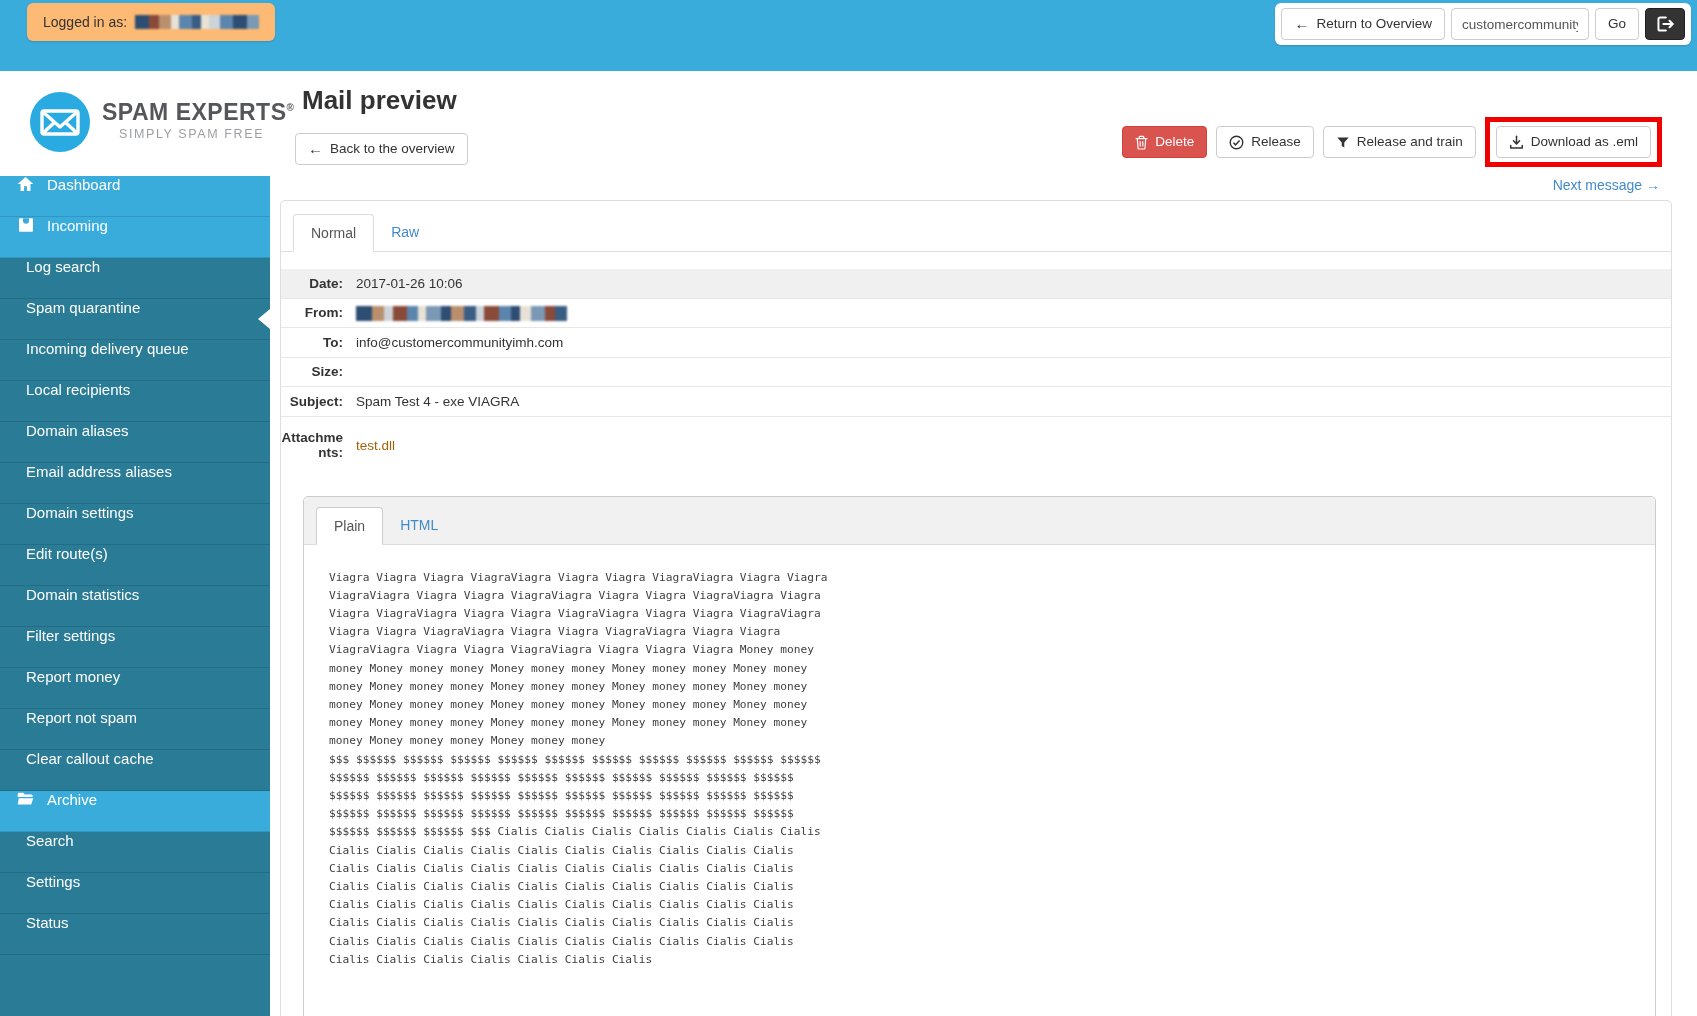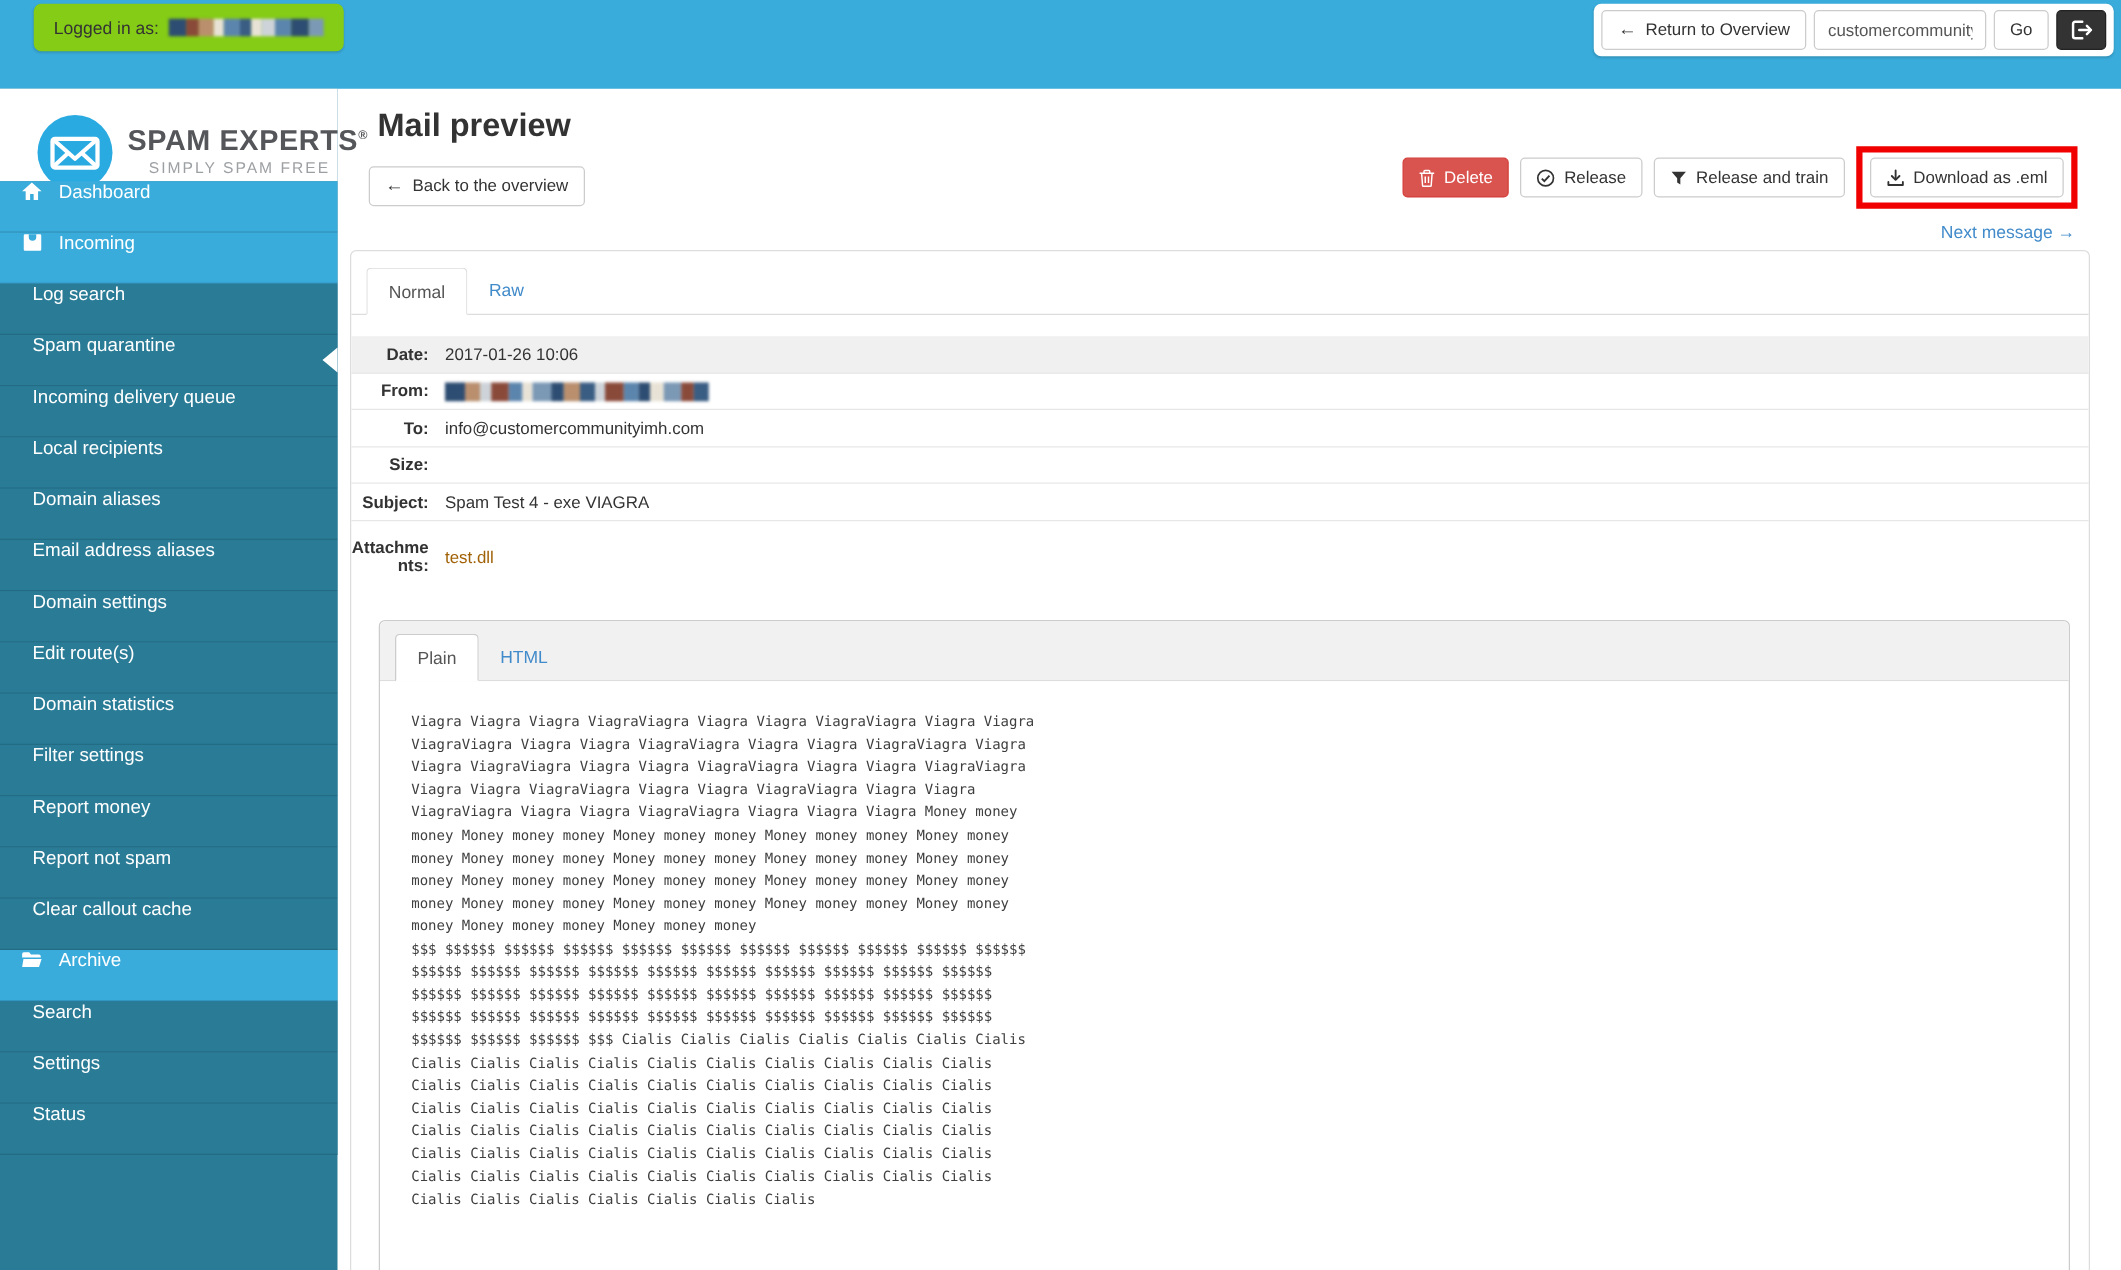--- a/index.html
+++ b/index.html
@@ -1,21 +1,21 @@
 <!DOCTYPE html>
 <html><head>
 <meta charset="utf-8">
 <style>
   * { margin:0; padding:0; box-sizing:border-box; }
   html,body { width:1697px; height:1016px; overflow:hidden; background:#fff;
               font-family:"Liberation Sans", sans-serif; color:#333; }
 
   
   .topbar { position:absolute; left:0; top:0; width:1697px; height:71px; background:#3aacdb; }
-  .loggedin { position:absolute; left:27px; top:3px; height:38px; background:#84cc16;
+  .loggedin { position:absolute; left:27px; top:3px; height:38px; background:#fdba74;
               border-radius:6px; display:flex; align-items:center; padding:0 16px; gap:8px;
               box-shadow:0 1px 2px rgba(0,0,0,.15); }
   .loggedin span.lbl { font-size:14px; color:#333; white-space:nowrap; }
   .redact { display:inline-flex; height:14px; filter:blur(1.1px); }
   .redact i { display:inline-block; height:14px; }
   .r1{width:14px;background:#2e4d72;} .r2{width:10px;background:#8a4a3a;}
   .r3{width:12px;background:#b98f6e;} .r4{width:8px;background:#e8e2d6;}
   .r5{width:13px;background:#5c85ad;} .r6{width:9px;background:#3a5d83;}
   .r7{width:11px;background:#cdd3d8;} .r8{width:12px;background:#7b98b5;}
 
@@ -26,21 +26,21 @@
          border-radius:4px; padding:6px 12px; font-size:13.5px; color:#333; cursor:pointer;
          white-space:nowrap; line-height:18px; }
   .arrow-glyph { font-weight:bold; font-size:15px; line-height:14px; }
   .acct-input { border:1px solid #ccc; border-radius:4px; height:32px; width:138px;
                 padding:0 10px; font-size:13.5px; color:#555; font-family:"Liberation Sans",sans-serif; }
   .btn-dark { background:#333333; border:1px solid #222; border-radius:4px; width:40px; height:32px;
               display:inline-flex; align-items:center; justify-content:center; cursor:pointer; }
 
   
   .sidebar { position:absolute; left:0; top:71px; width:270px; height:945px; background:#2a7b96; }
-  .logoarea { height:74px; background:#fff; position:relative; }
+  .logoarea { height:105px; background:#fff; position:relative; }
   .logoarea svg { position:absolute; left:28px; top:19px; }
   .brandname { position:absolute; left:102px; top:28px; font-size:23px; font-weight:bold;
                color:#55565a; letter-spacing:.5px; white-space:nowrap; }
   .brandname sup { font-size:10px; }
   .brandtag { position:absolute; left:119px; top:56px; font-size:12.5px; color:#9da0a3;
               letter-spacing:1.6px; white-space:nowrap; }
   .navitem { height:41px; display:flex; align-items:flex-start; color:#fff; font-size:15px;
              cursor:pointer; position:relative; border-bottom:1px solid rgba(0,0,0,.12); }
   .navitem.parent { background:#3aacdb; padding-left:17px; gap:13px; }
   .navitem.sub { padding-left:26px; background:#2a7b96; }

